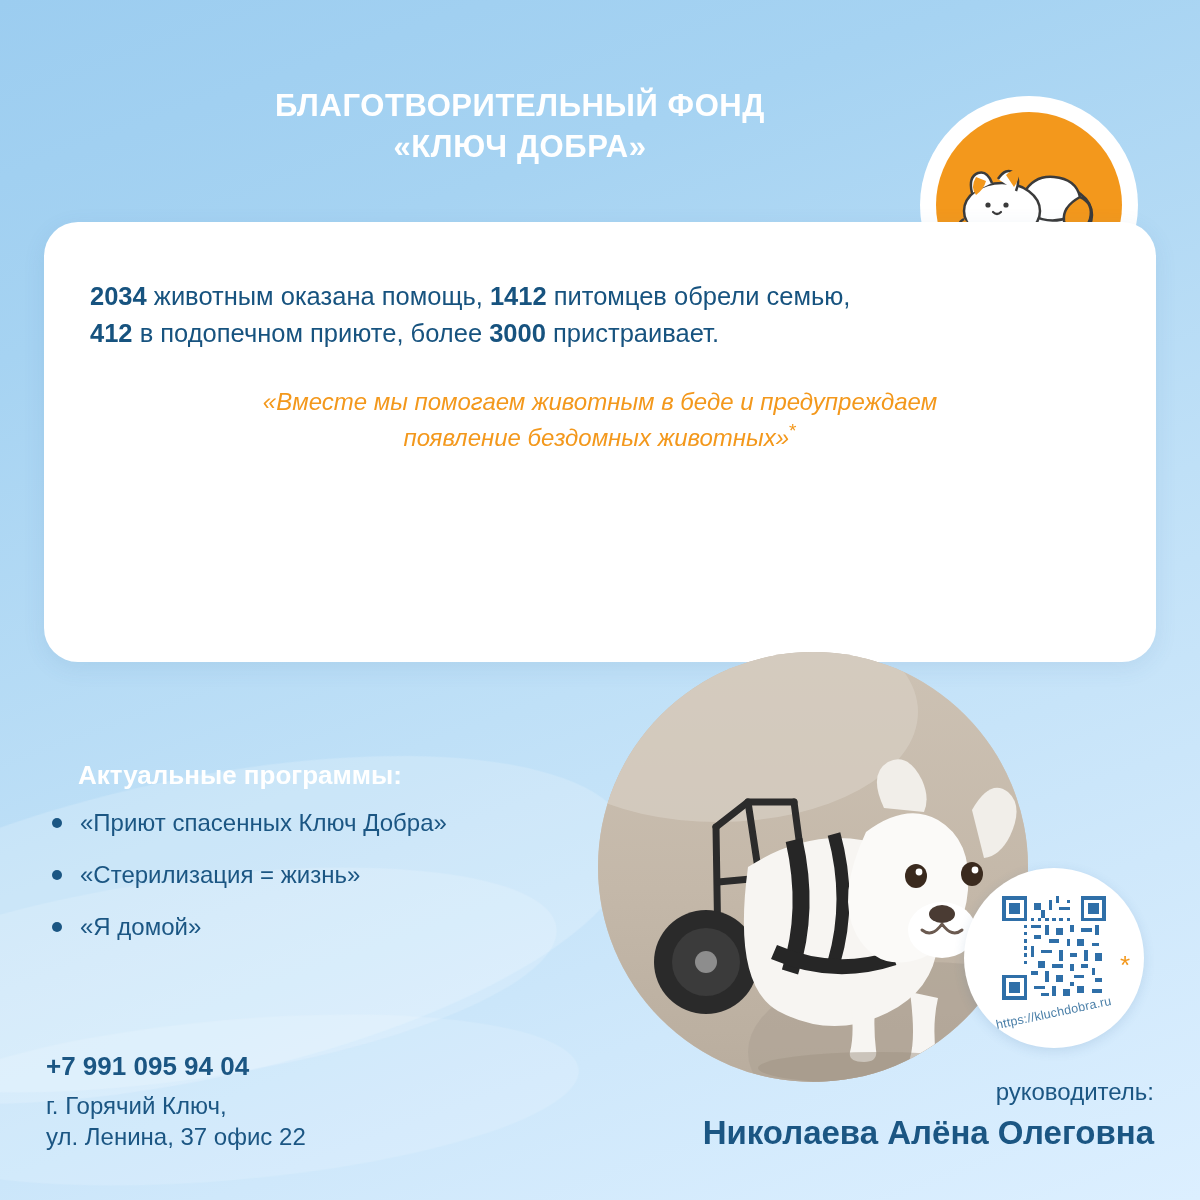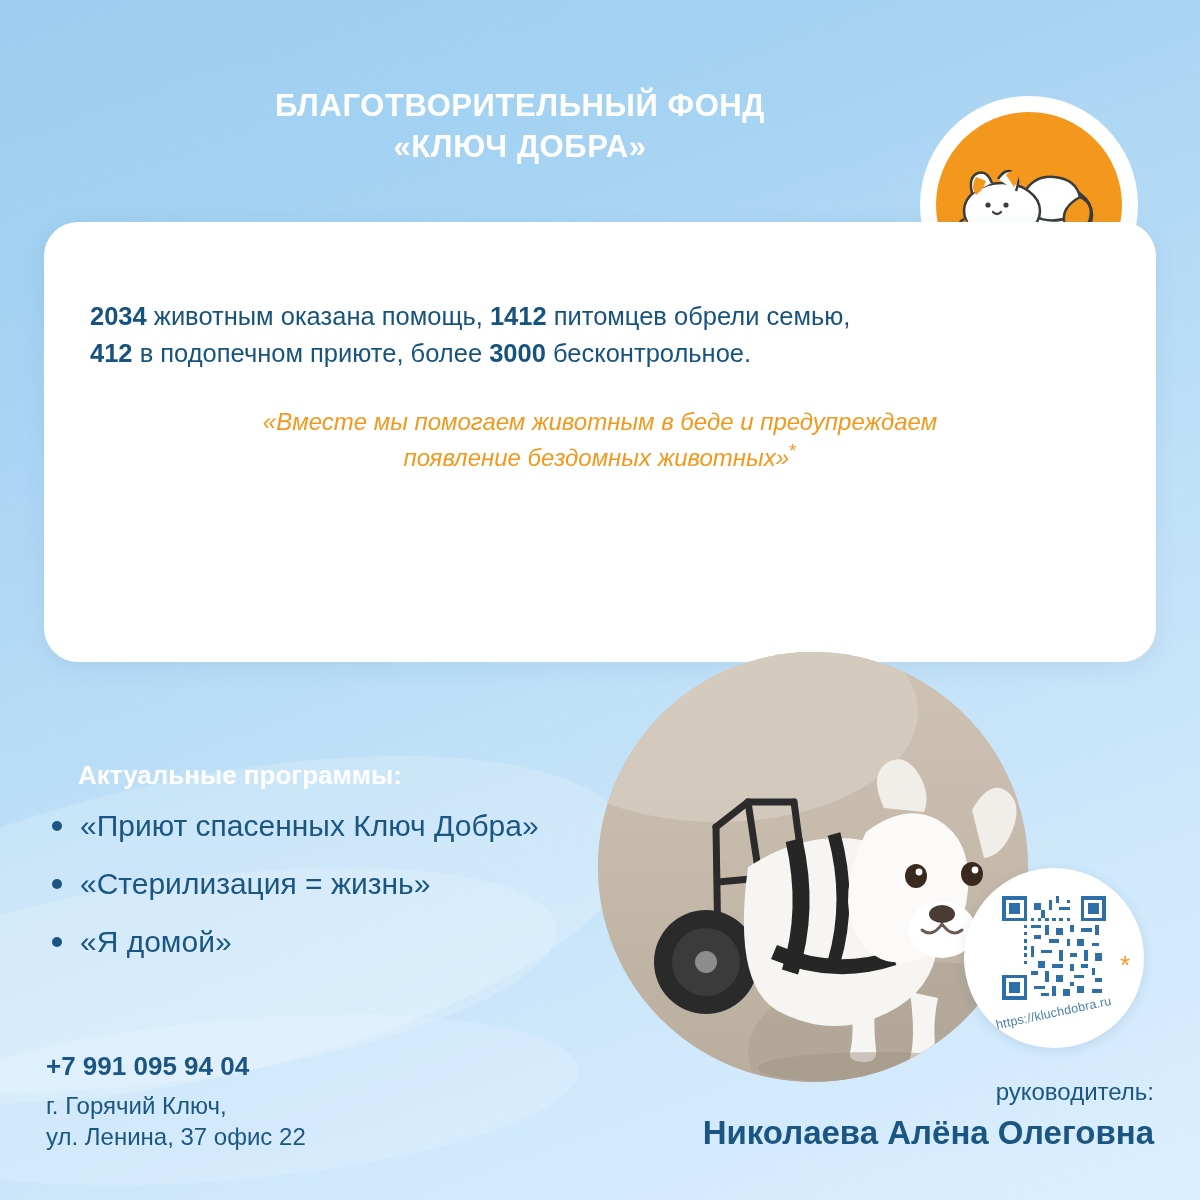--- a/index.html
+++ b/index.html
@@ -92,21 +92,21 @@
   .card-inner {
     padding: 42px 46px 0 46px;
   }
   .desc {
     color: #17537F;
     font-size: 25.5px;
     line-height: 1.42;
     font-weight: 400;
   }
   .stats {
-    margin-top: 34px;
+    margin-top: 14px;
     color: #17537F;
     font-size: 25.5px;
     line-height: 1.45;
   }
   .stats b { font-weight: bold; }
   .quote {
     margin-top: 34px;
     text-align: center;
     color: #F3981C;
     font-style: italic;
@@ -132,21 +132,21 @@
     color: #ffffff;
     font-weight: bold;
     font-size: 26px;
     margin-left: 32px;
     margin-bottom: 18px;
   }
   .program-item {
     display: flex;
     align-items: center;
     color: #1b5683;
-    font-size: 30px;
+    font-size: 24px;
     margin: 0 0 24px 0;
   }
   .bullet {
     width: 10px;
     height: 10px;
     border-radius: 50%;
     background: #1b5683;
     margin: 0 18px 0 6px;
     flex: 0 0 auto;
   }
@@ -270,21 +270,21 @@
         </g>
       </svg>
     </span>
   </div>
 
   <div class="card">
     <div class="card-inner">
 
       <div class="stats">
         <b>2034</b><span> животным оказана помощь, </span><b>1412</b><span> питомцев обрели семью,</span><br>
-        <b>412</b><span> в подопечном приюте, более </span><b>3000</b><span> бесконтрольное.</span>
+        <b>412</b><span> в подопечном приюте, более </span><b>3000</b><span> пристраивает.</span>
       </div>
 
       <div class="quote">
         <span>«Вместе мы помогаем животным в беде и предупреждаем</span><br>
         <span>появление бездомных животных»</span><span class="star">*</span>
       </div>
     </div>
   </div>
 
   <div class="programs">

